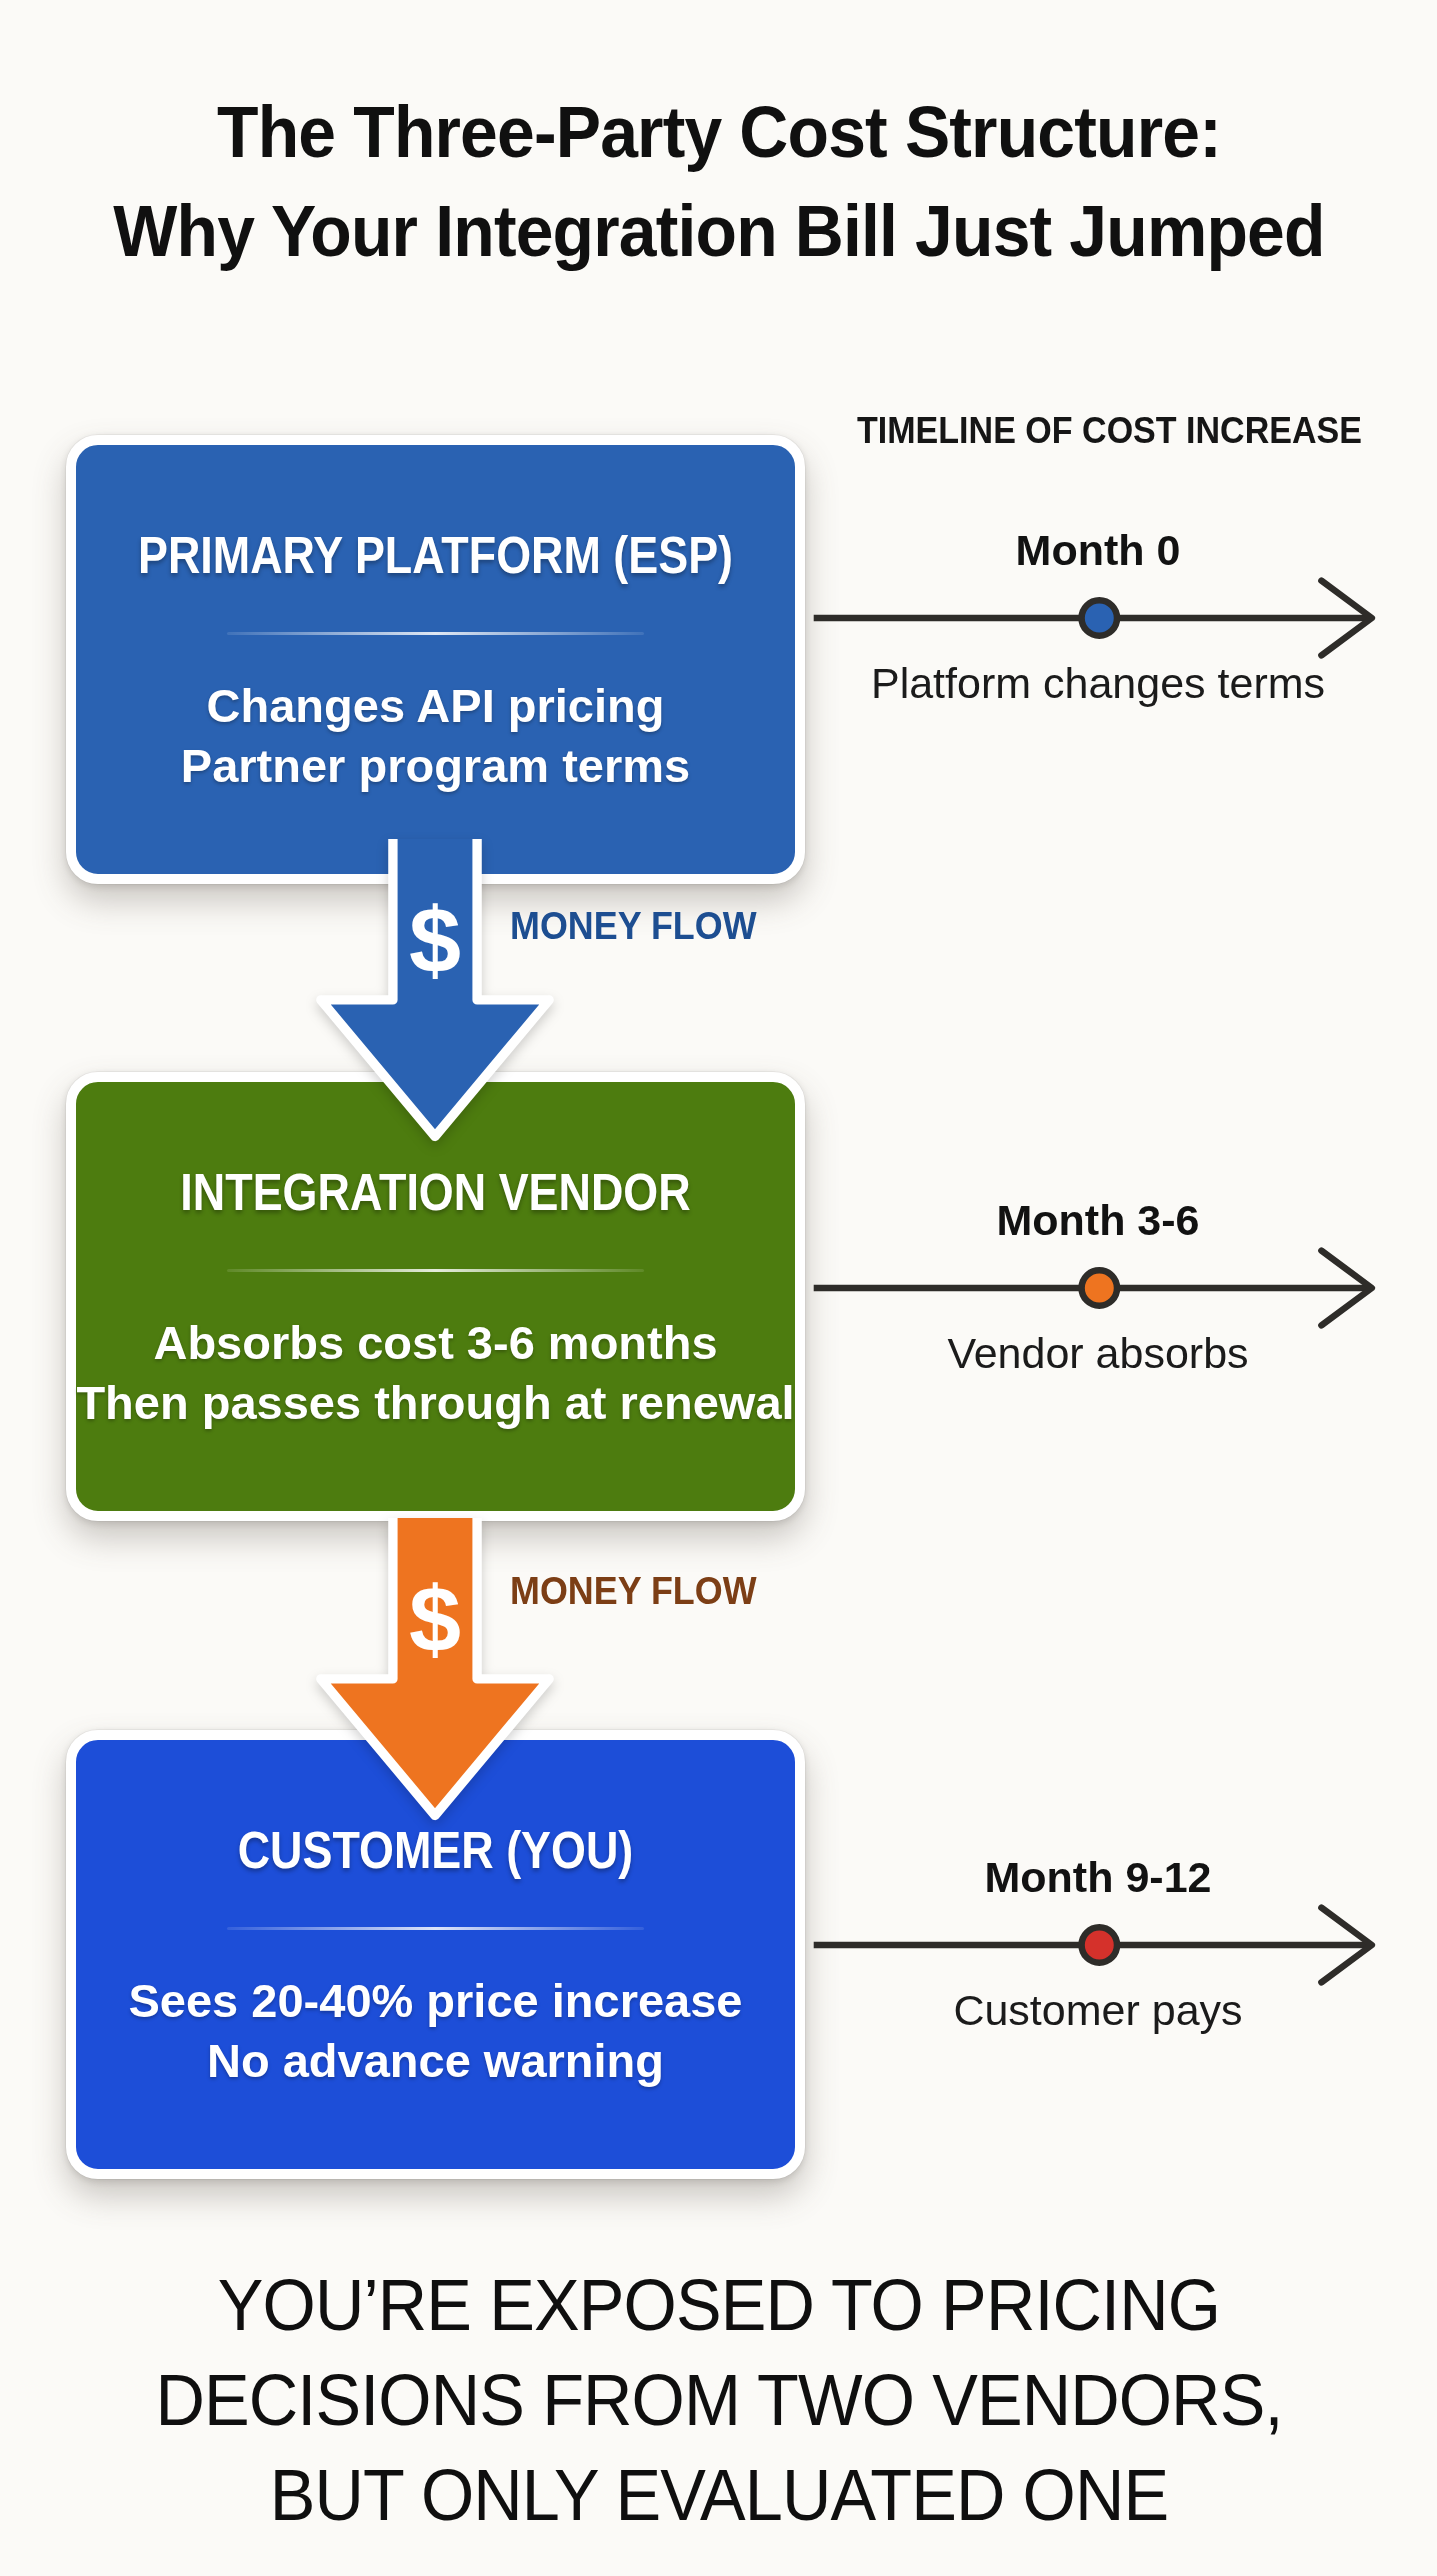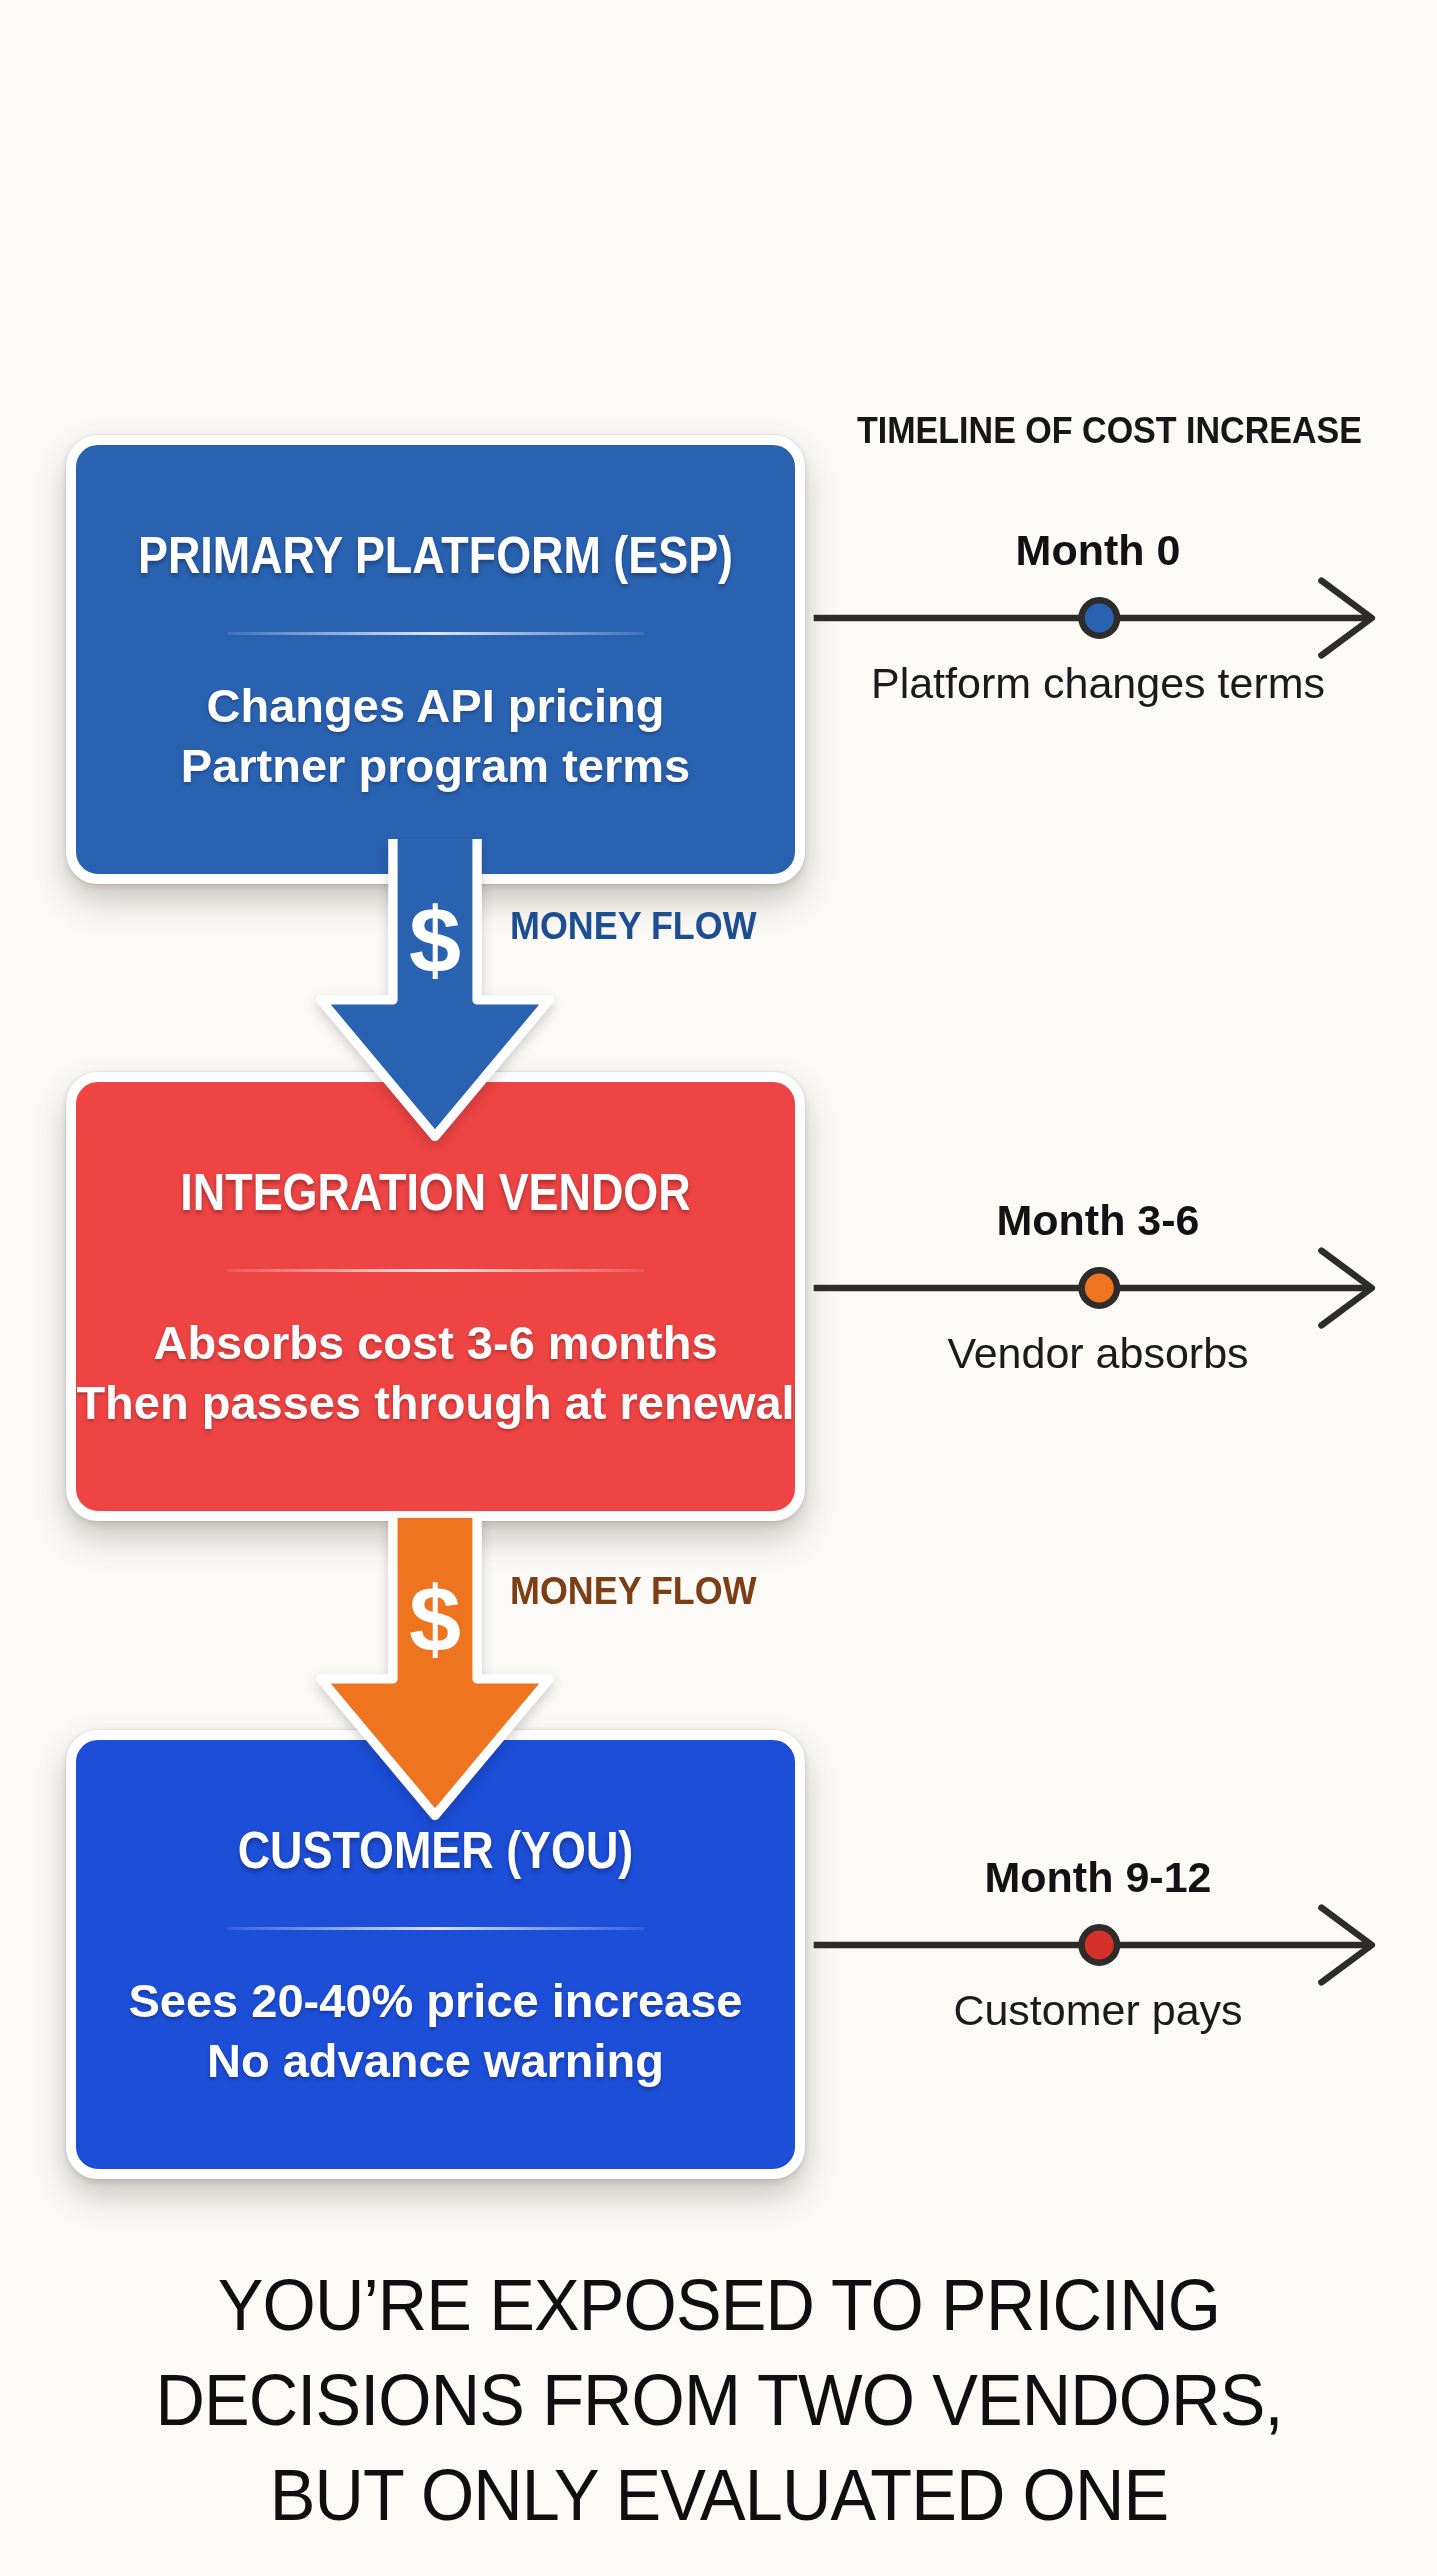--- a/index.html
+++ b/index.html
@@ -78,29 +78,33 @@
     text-align:center; color:#0f0f0f; font-weight:normal;
     font-size:72px; line-height:95px; letter-spacing:-0.9px;
   }
   .footer .fline { transform:scaleX(0.95); transform-origin:50% 50%; }
 </style>
 </head>
 <body>
 
 <div class="stage">
 
+  <div class="title">
+    <div class="tline">The Three-Party Cost Structure:</div>
+    <div class="tline">Why Your Integration Bill Just Jumped</div>
+  </div>
 
   <div class="pbox pbox-platform" style="background-color: rgb(42, 98, 178); margin-top: 42px;">
     <div class="btitle">PRIMARY PLATFORM (ESP)</div>
     <div class="divider"></div>
     <div class="bline">Changes API pricing</div>
     <div class="bline">Partner program terms</div>
   </div>
 
-  <div class="pbox pbox-vendor" style="background-color: #ef4444;">
+  <div class="pbox pbox-vendor" style="background-color: #4d7c0f;">
     <div class="btitle">INTEGRATION VENDOR</div>
     <div class="divider"></div>
     <div class="bline">Absorbs cost 3-6 months</div>
     <div class="bline">Then passes through at renewal</div>
   </div>
 
   <div class="pbox pbox-customer" style="background-color: #1d4ed8;">
     <div class="btitle">CUSTOMER (YOU)</div>
     <div class="divider"></div>
     <div class="bline">Sees 20-40% price increase</div>

